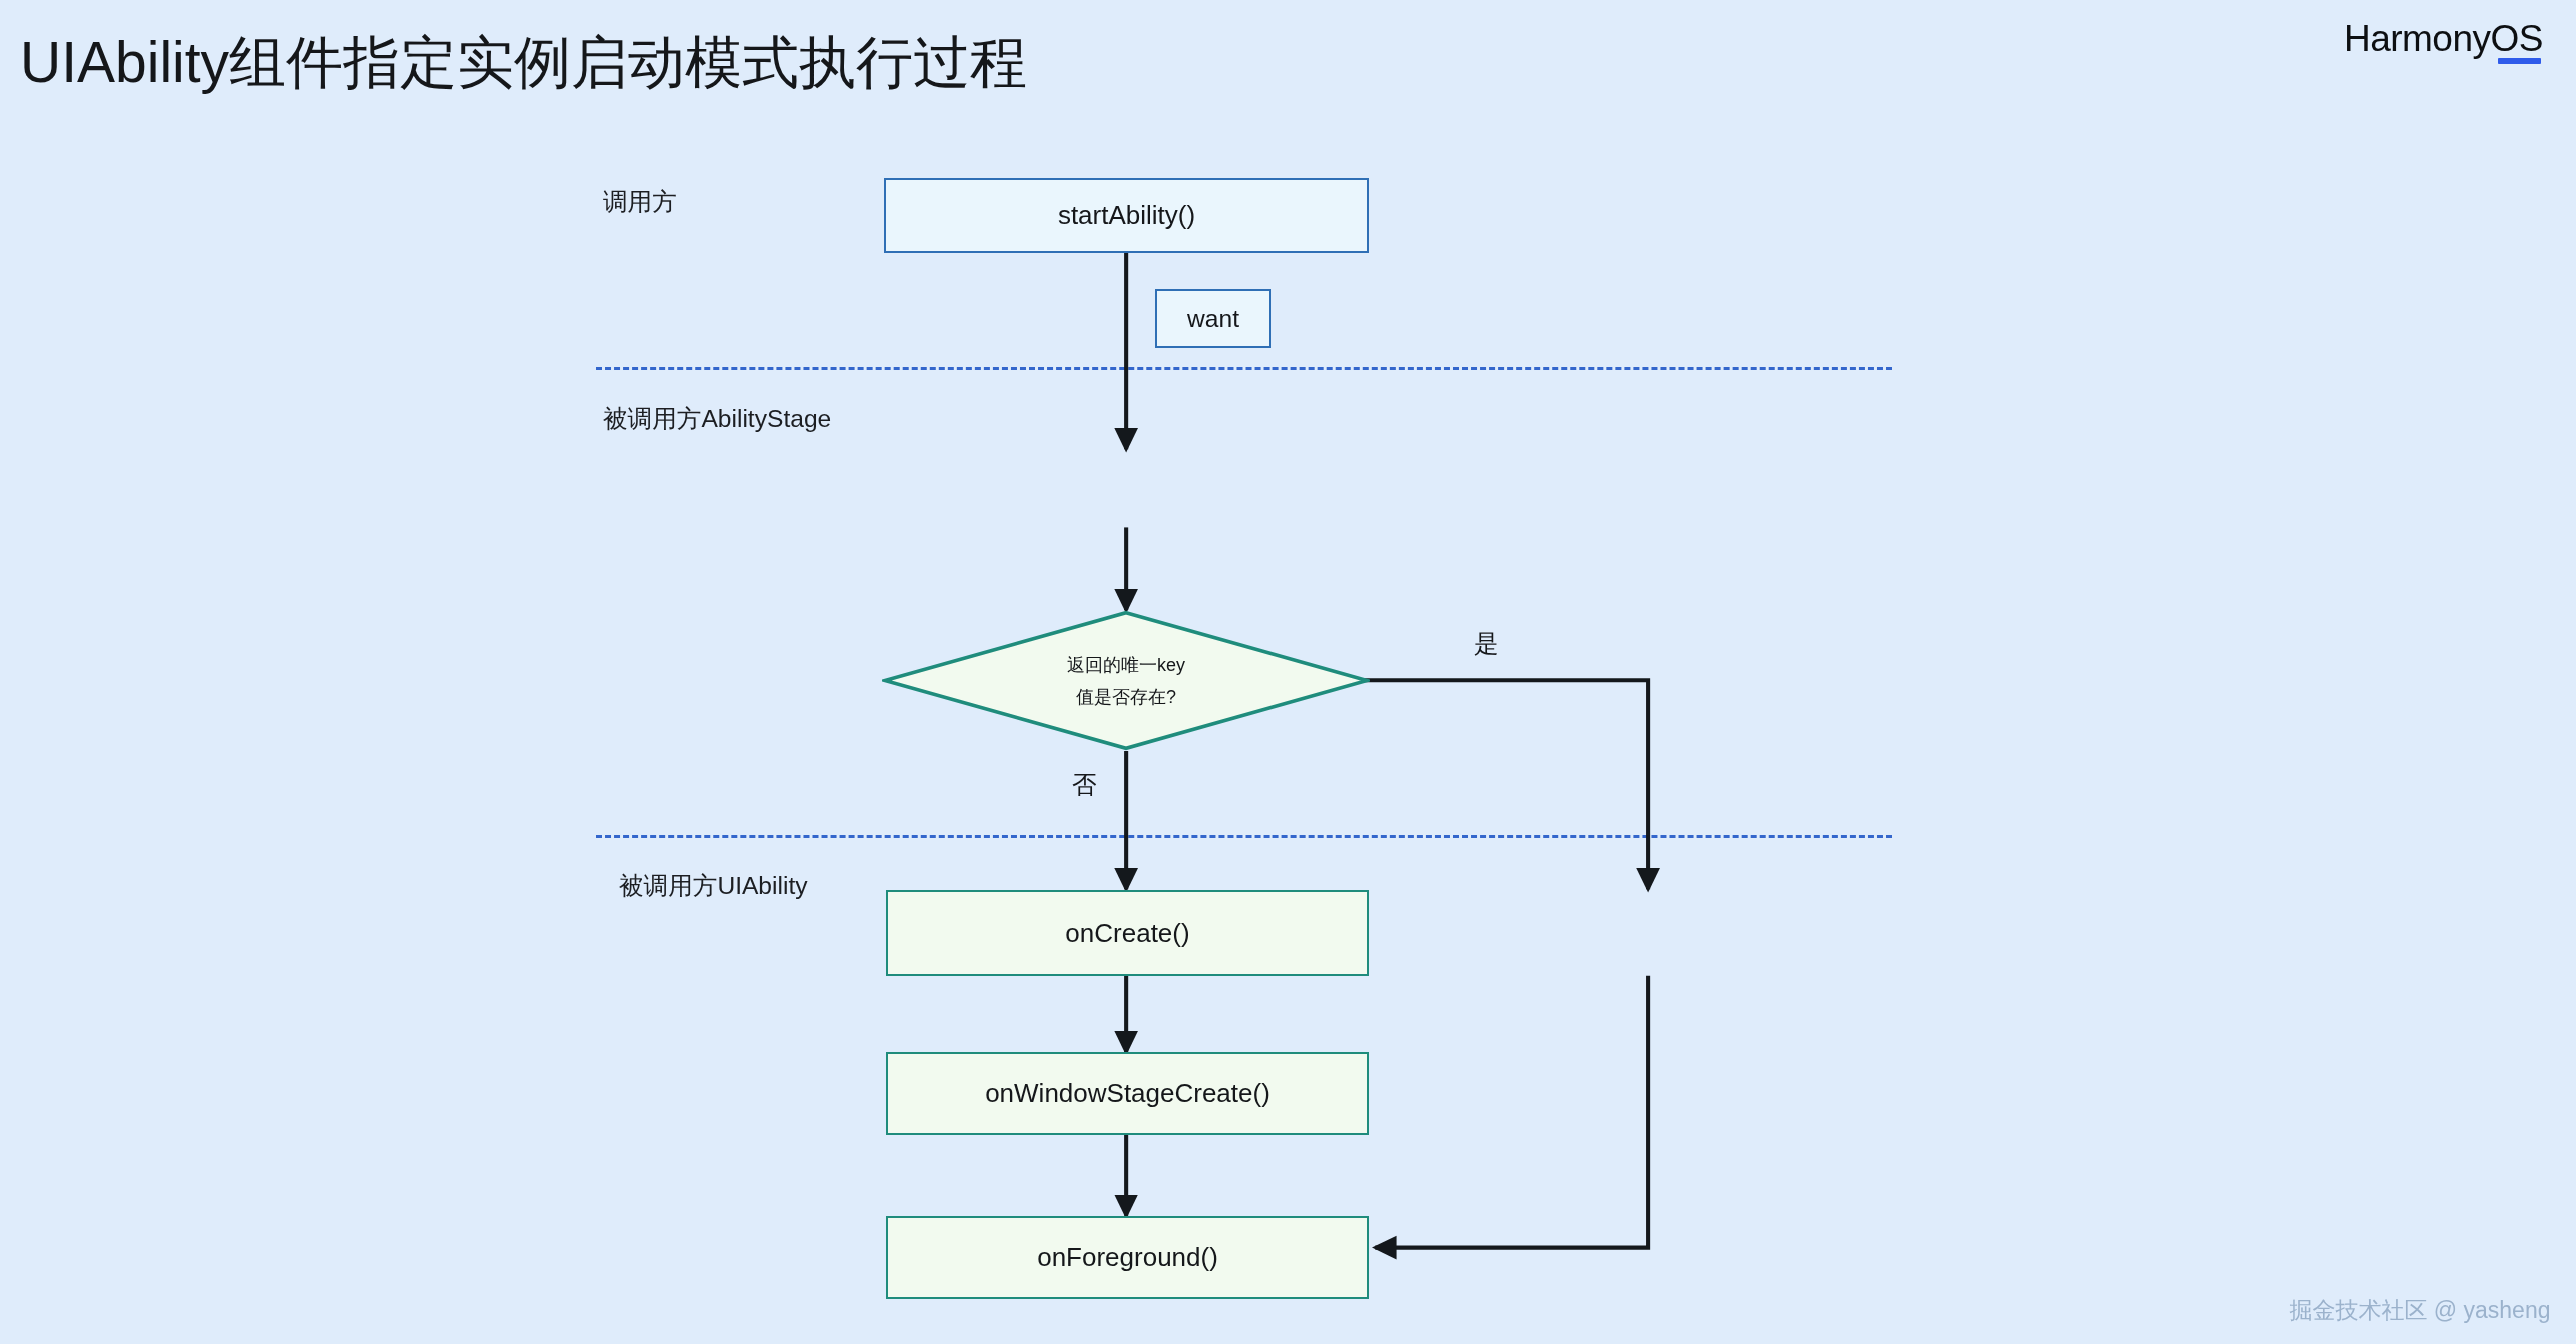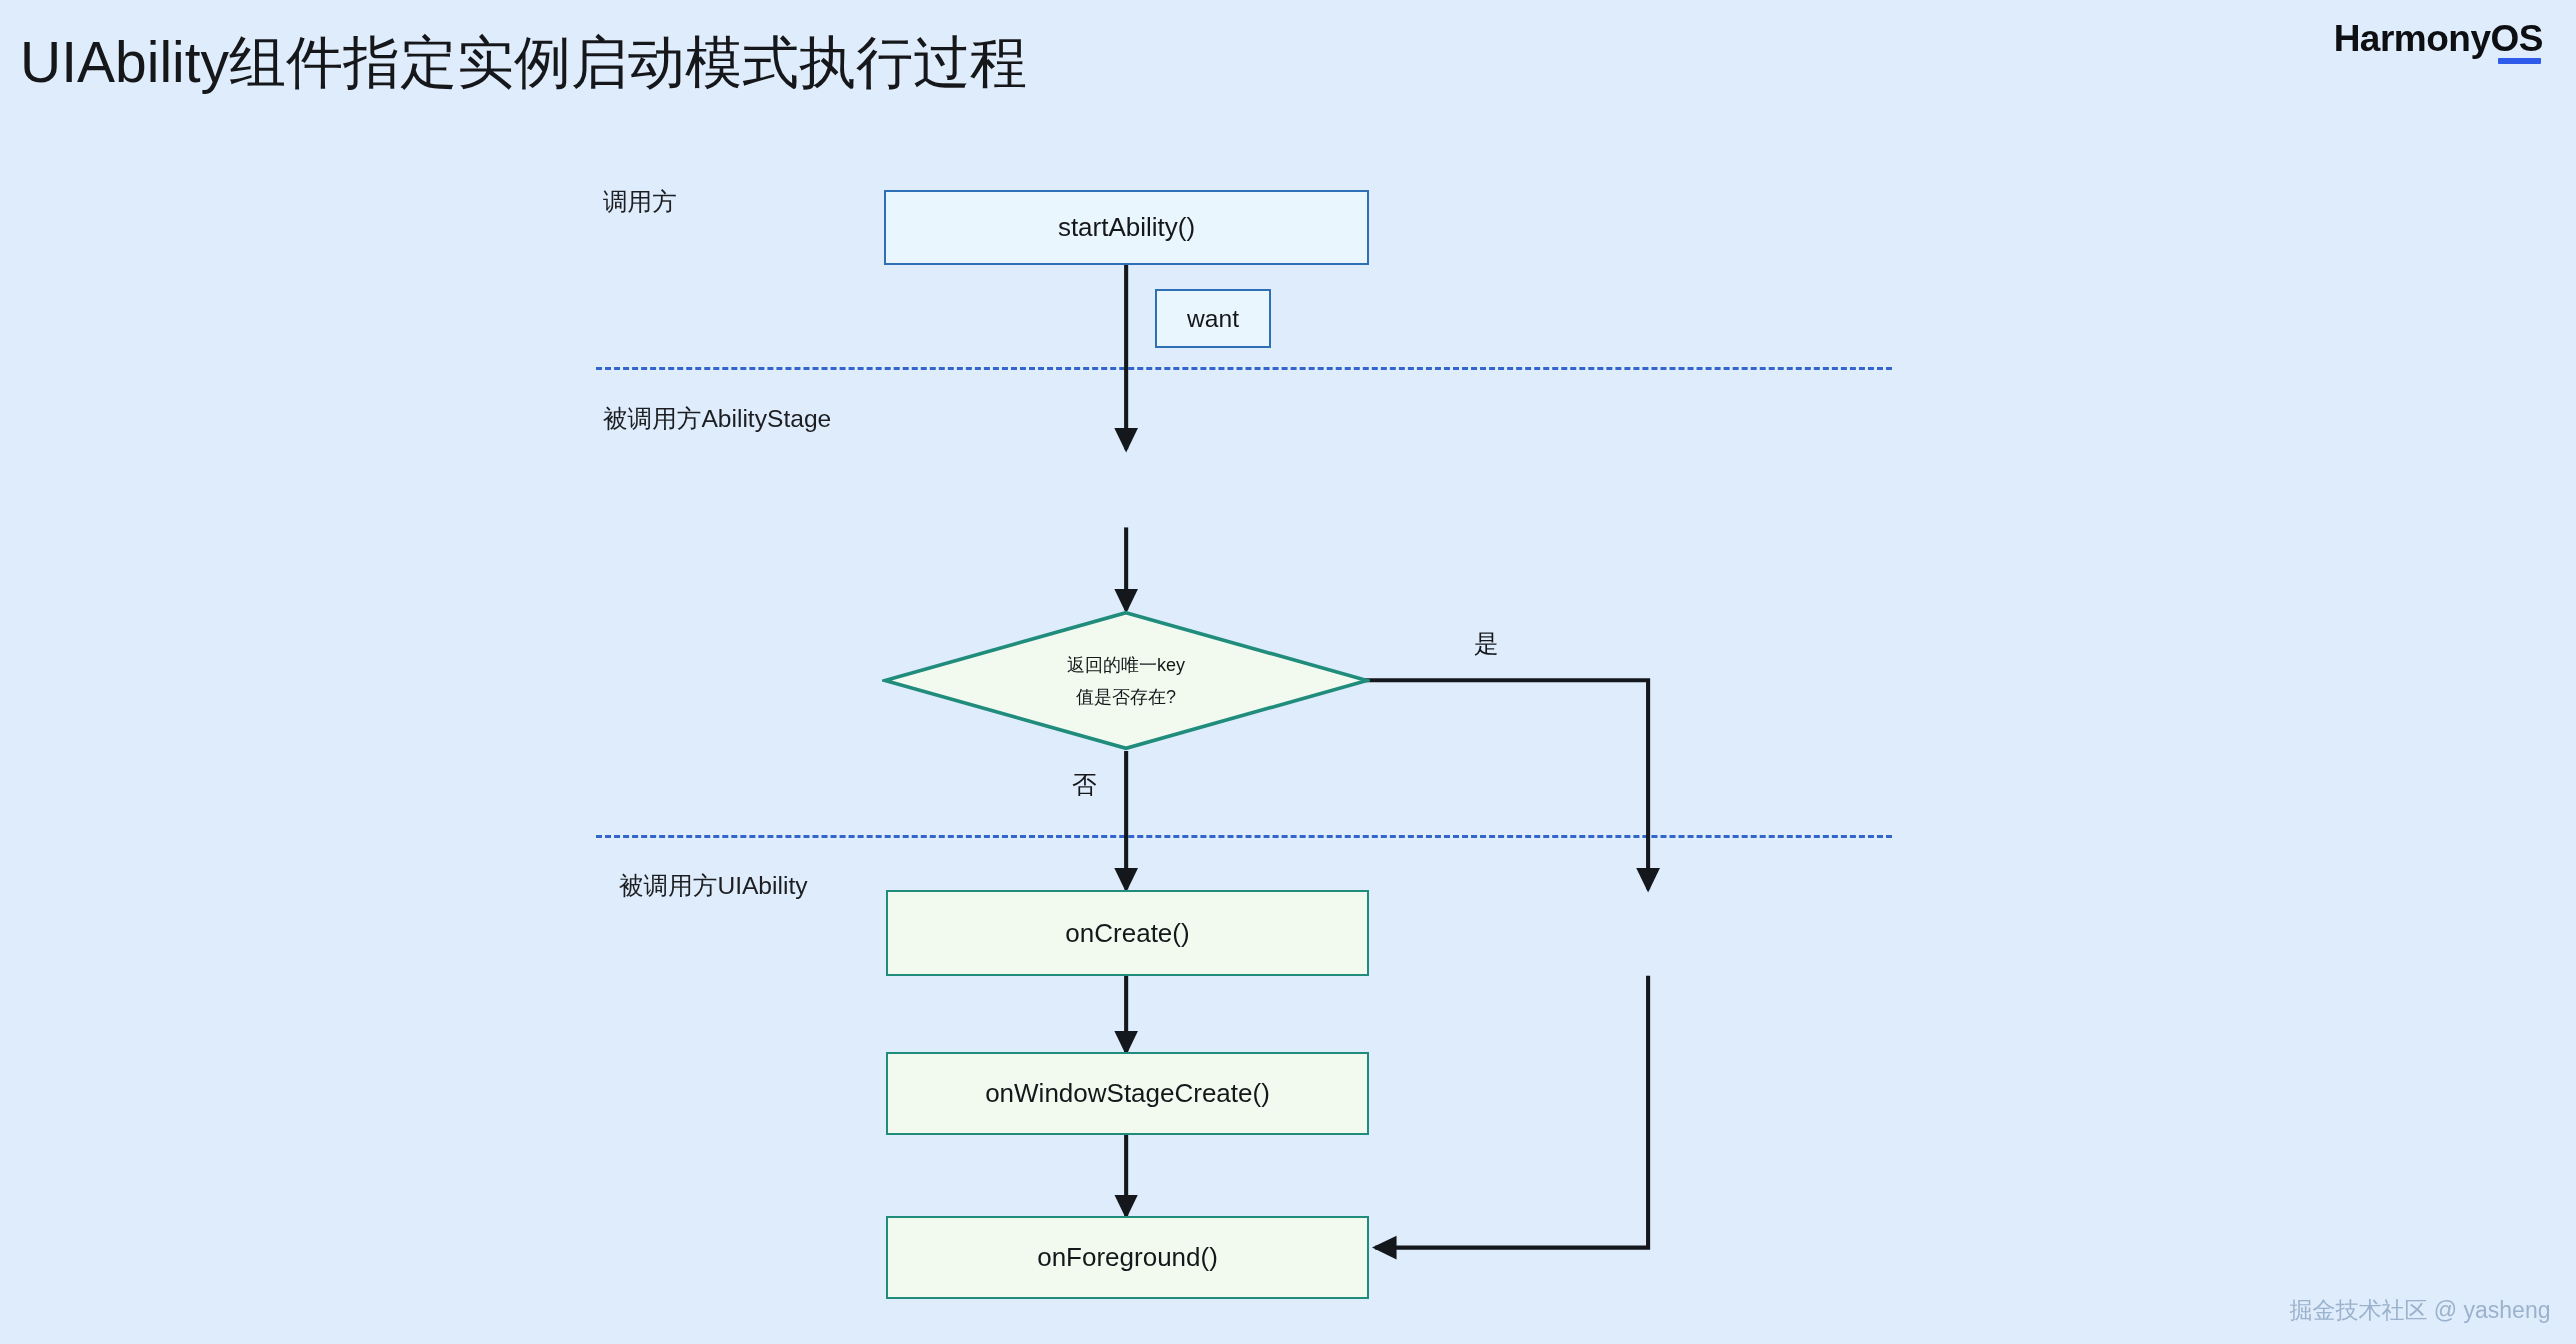--- a/index.html
+++ b/index.html
@@ -30,21 +30,21 @@
     letter-spacing: 0px;
     white-space: nowrap;
   }
   .brand {
     position: absolute;
     right: 33px;
     top: 16.4px;
     font-size: 37px;
     line-height: 45px;
     color: #0d0f12;
-    font-weight: 700;
+    font-weight: 400;
     letter-spacing: -0.5px;
     white-space: nowrap;
   }
   .brand .os-wrap {
     position: relative;
     display: inline-block;
   }
   .brand .os-underline {
     position: absolute;
     left: 7.3px;
@@ -164,21 +164,21 @@
 
     <path d="M1238,826 L1238,978" stroke="#14181c" stroke-width="4.5" fill="none" marker-end="url(#arrowhead)"></path>
 
     <path d="M1238,1073 L1238,1157" stroke="#14181c" stroke-width="4.5" fill="none" marker-end="url(#arrowhead)"></path>
 
     <path d="M1238,1248 L1238,1337" stroke="#14181c" stroke-width="4.5" fill="none" marker-end="url(#arrowhead)"></path>
 
     <path d="M1812,1073 L1812,1372 L1512,1372" stroke="#14181c" stroke-width="4.5" fill="none" marker-end="url(#arrowhead)"></path>
   </svg>
 
-  <div class="node blue" style="left:884px; top:190px; width:485px; height:75px;">
+  <div class="node blue" style="left:884px; top:178px; width:485px; height:75px;">
     <span>startAbility()</span>
   </div>
 
   <div class="node blue small" style="left:1155px; top:289px; width:116px; height:59px;">
     <span>want</span>
   </div>
 
 
   <div class="diamond-wrap" style="left:882px; top:610px; width:488px; height:141px;">
     <svg width="488" height="141" viewBox="0 0 536 155">

